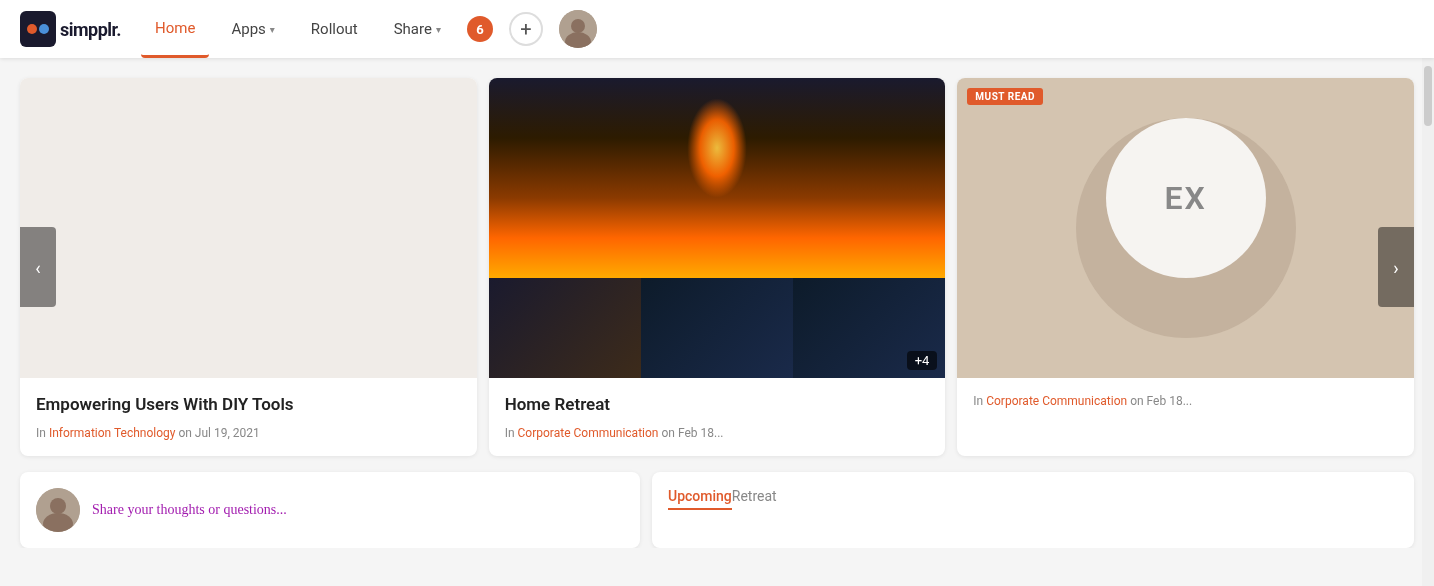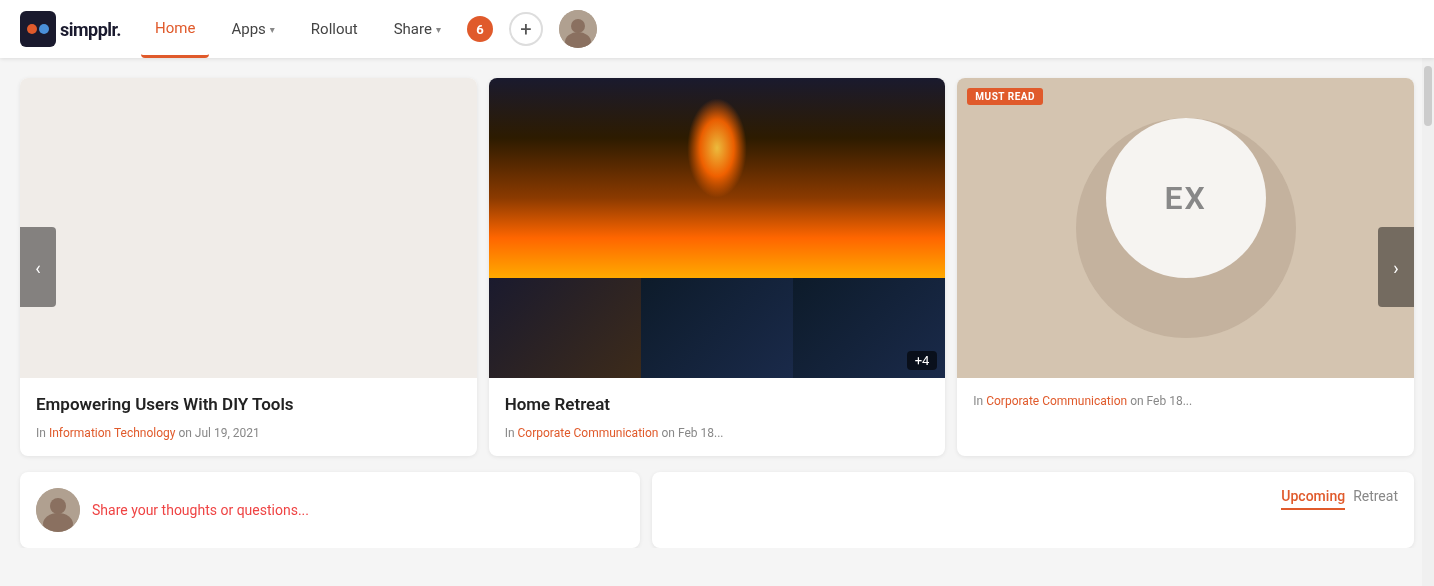--- a/index.html
+++ b/index.html
@@ -303,42 +303,42 @@
       border-radius: 50%;
       background: #b0a090;
       flex-shrink: 0;
       overflow: hidden;
       display: flex;
       align-items: center;
       justify-content: center;
     }
     .post-input-placeholder {
       flex: 1;
-      color: #ef4444;
+      color: #a21caf;
       font-size: 14px;
       cursor: text;
+      font-family: Liberation Serif, serif;
     }
 
     .calendar-box {
       flex: 1;
       background: #fff;
       border-radius: 8px;
       padding: 16px;
       box-shadow: 0 1px 4px rgba(0,0,0,0.08);
     }
     .calendar-title {
       font-size: 16px;
       font-weight: 600;
       color: #222;
       margin-bottom: 12px;
     }
     .calendar-tabs {
       display: flex;
-      gap: 8px;
-      justify-content: flex-end;
+      gap: 0;
     }
     .cal-tab {
       font-size: 14px;
       color: #888;
       cursor: pointer;
       padding-bottom: 4px;
     }
     .cal-tab.active {
       color: #e05a2b;
       border-bottom: 2px solid #e05a2b;

